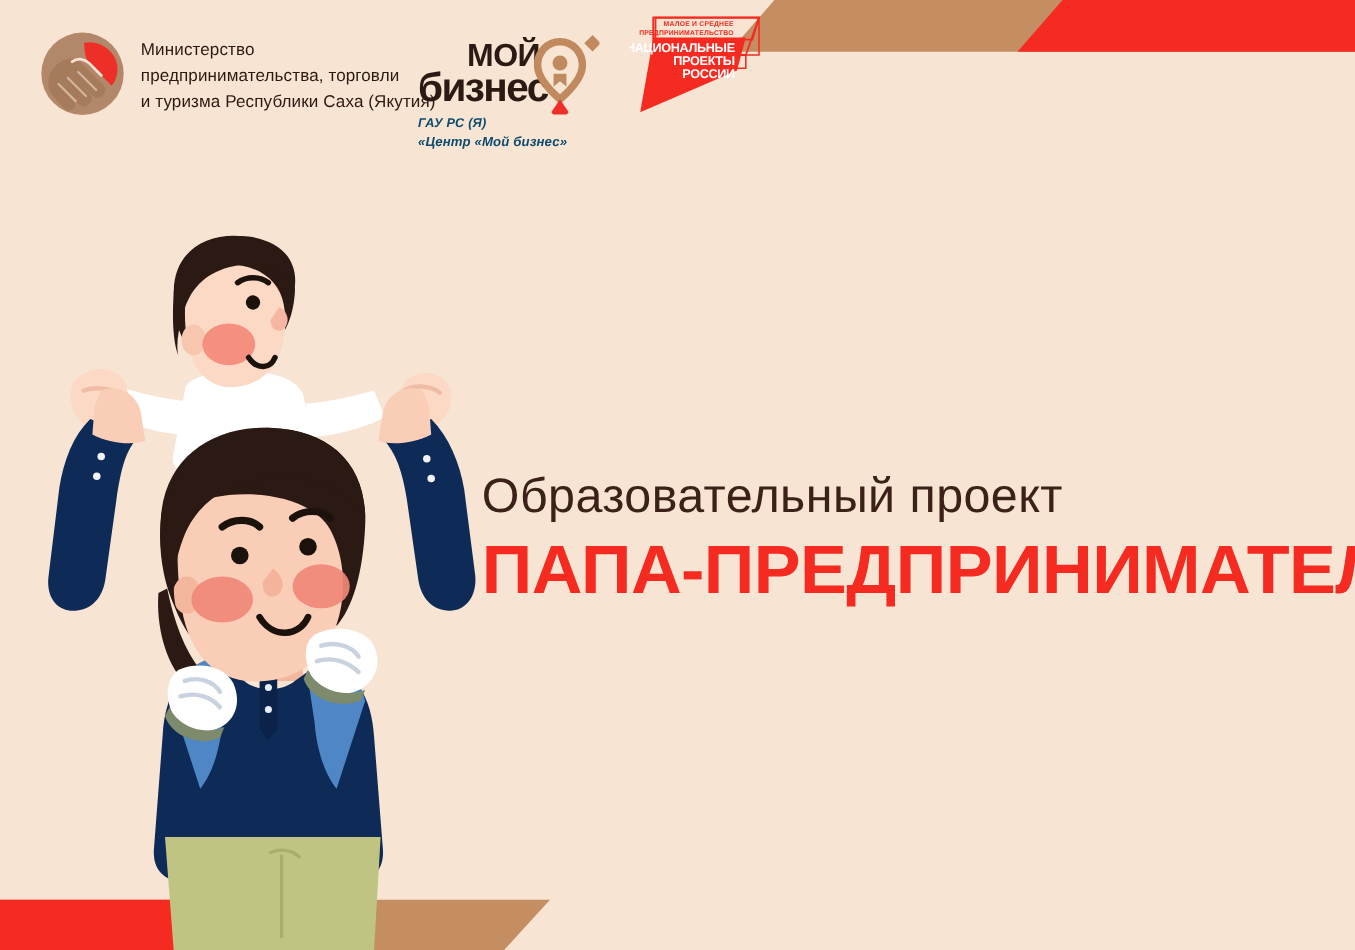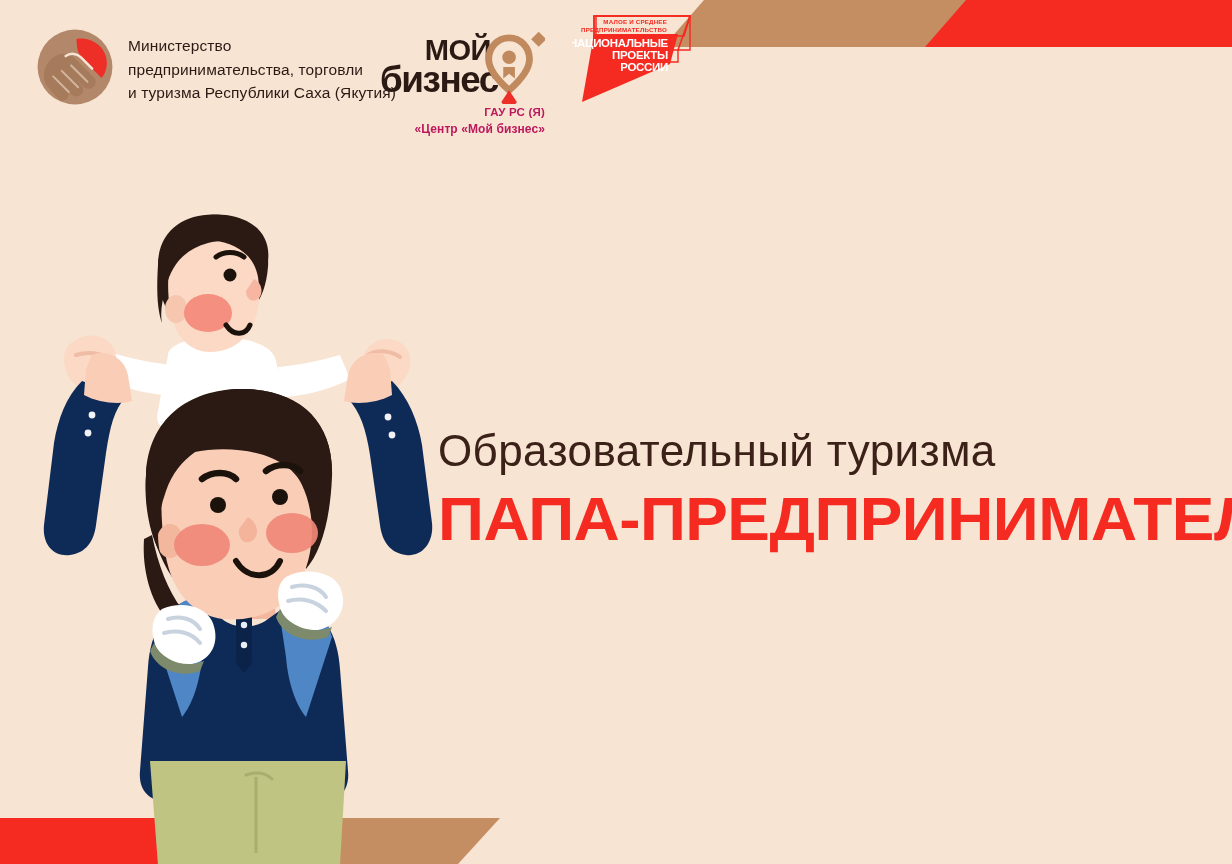--- a/index.html
+++ b/index.html
@@ -29,21 +29,21 @@
   .ministry-mark{width:78px;height:78px;flex:0 0 78px;}
   .ministry-text{
     font-size:15.5px;line-height:1.52;color:#2B1A14;
     font-family:"Liberation Sans","DejaVu Sans",sans-serif;
     letter-spacing:.1px;white-space:pre-line;padding-top:6px;
   }
 
   .logo-mybiz{position:absolute;left:380px;top:28px;width:165px;}
   .mybiz-word{display:block;}
   .mybiz-sub{
-    text-align:right;color:#be185d;line-height:1.35;margin-top:1px;
+    color:#0c4a6e;line-height:1.35;margin-top:1px;font-style:italic;
   }
   .mybiz-sub .l1{font-size:11.5px;font-weight:700;letter-spacing:.2px;display:block;}
   .mybiz-sub .l2{font-size:12px;font-weight:700;letter-spacing:.1px;display:block;}
 
   .logo-natproj{position:absolute;left:572px;top:2px;width:140px;height:108px;}
 
   
   .headline{position:absolute;left:438px;top:428px;width:790px;}
   .headline .eyebrow{
     font-size:44px;font-weight:400;color:#3B2118;letter-spacing:.4px;
@@ -236,17 +236,17 @@
         <path d="M246 372 C264 362 292 366 300 382 C308 400 300 418 282 424
                  C262 430 244 420 240 402 C236 388 238 378 246 372 Z" fill="#FFFFFF"></path>
         <path d="M240 404 C248 422 274 430 292 422 L288 432 C266 440 242 430 236 412 Z" fill="#7D8A6B"></path>
         <path d="M252 382 C264 378 280 382 286 392" fill="none" stroke="#C9D2DF" stroke-width="4" stroke-linecap="round"></path>
         <path d="M248 396 C262 392 276 396 286 406" fill="none" stroke="#C9D2DF" stroke-width="4" stroke-linecap="round"></path>
       </g>
     </svg>
   </div>
 
   <div class="headline">
-    <div class="eyebrow">Образовательный туризма</div>
+    <div class="eyebrow">Образовательный проект</div>
     <div class="title">ПАПА-ПРЕДПРИНИМАТЕЛЬ</div>
   </div>
 
 </div>
 
 </body></html>

